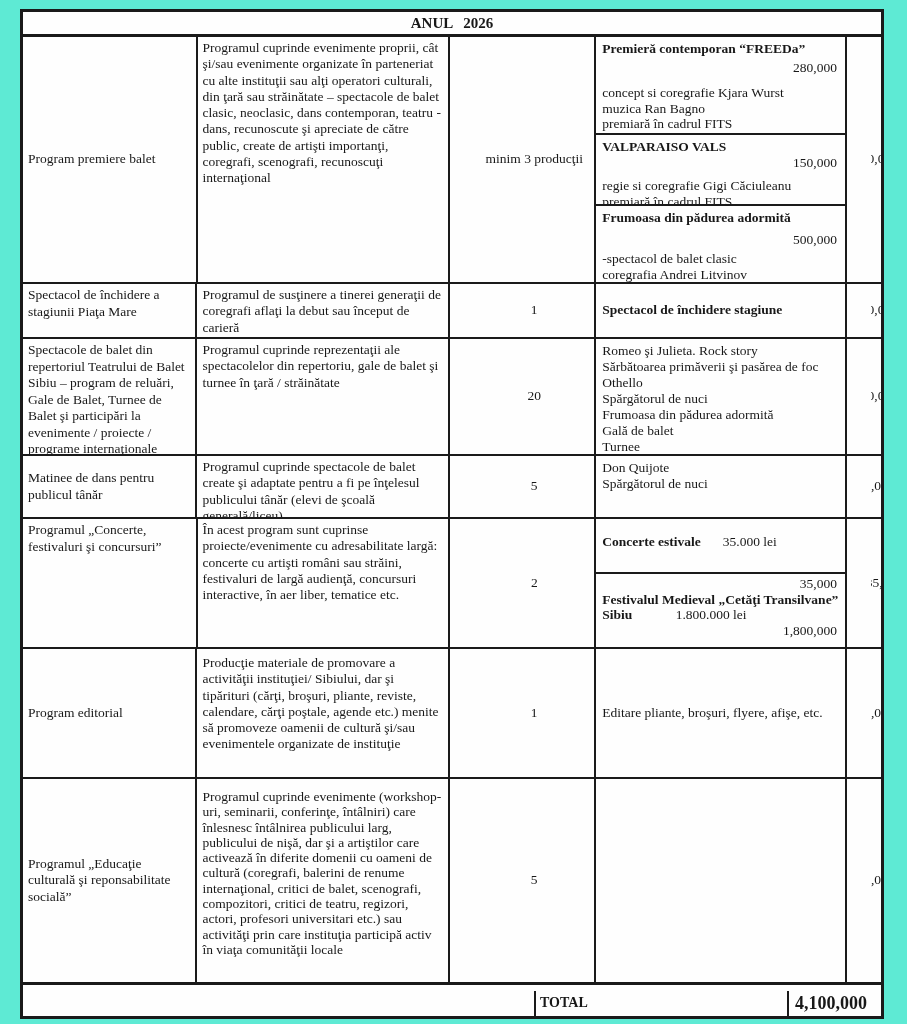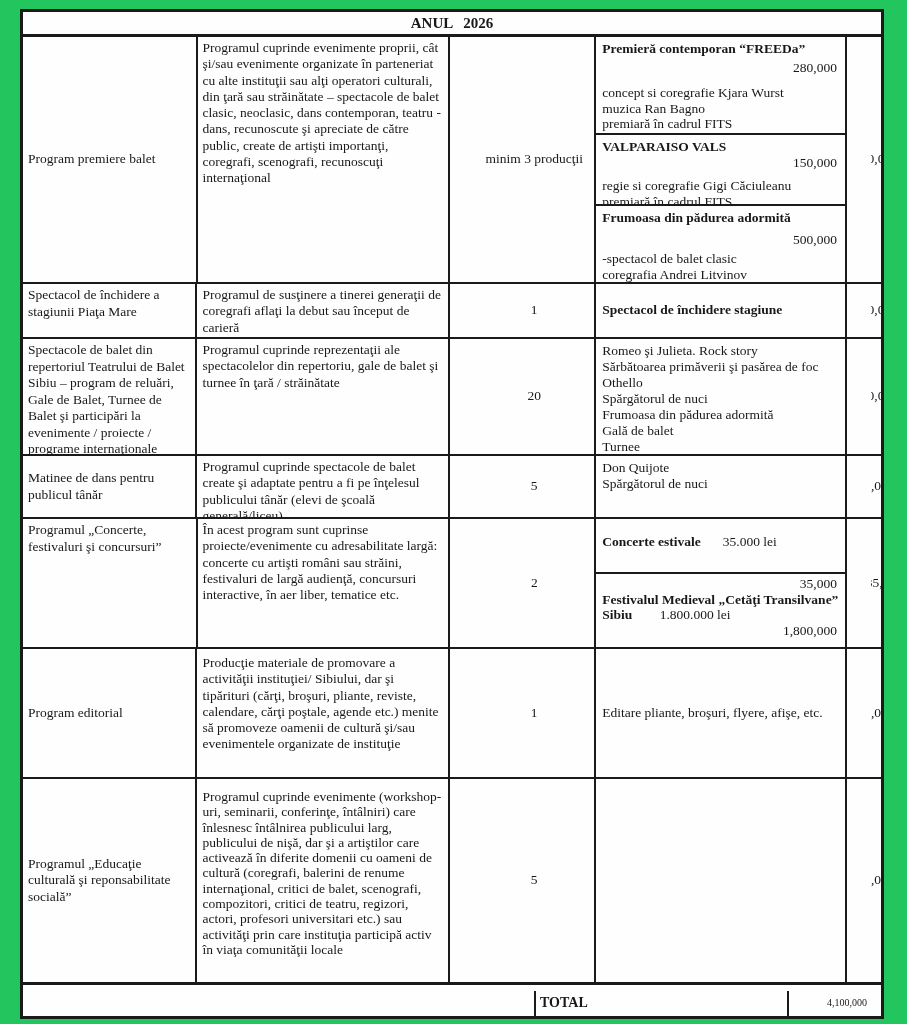--- a/index.html
+++ b/index.html
@@ -1,18 +1,18 @@
 <!DOCTYPE html>
 <html><head>
 <meta charset="utf-8">
 <style>
   html,body { margin:0; padding:0; }
   body { background:#ffffff; }
   .page {
-    position:relative; width:907px; height:1024px; background:#22c55e;
+    position:relative; width:907px; height:1024px; background:#5eead4;
     font-family:"Liberation Serif", serif; color:#181818;
     font-size:13.5px; line-height:16.5px;
   }
   .tbl {
     position:absolute; left:20px; top:9px; width:864px;
     border:3px solid #1a1a1a; box-sizing:border-box;
     display:flex; flex-direction:column; background:#fefefe;
   }
   .row { display:flex; border-bottom:2px solid #1a1a1a; box-sizing:border-box; }
   .row.thickb { border-bottom:3px solid #1a1a1a; }
@@ -42,29 +42,29 @@
   .sub-2 .ev-amt{margin-top:1px} .sub-2 .ev-det{margin-top:8px}
   .sub-3 .ev-amt{margin-top:7px} .sub-3 .ev-det{margin-top:4px}
   
   .r5a { height:55px; border-bottom:2px solid #1a1a1a; box-sizing:border-box;
     padding:15px 6px 0 6px; display:flex; }
   .r5a .val { margin-left:22px; }
   .r5b { flex:1; padding:2px 6px; box-sizing:border-box; }
   .r5b .amt-line { text-align:right; padding-right:2px; line-height:15.5px; }
   .r5b .t-line { line-height:15.5px; }
   .r5b .city-line { line-height:15.5px; }
-  .r5b .city-line .val { margin-left:24px; font-weight:normal; }
+  .r5b .city-line .val { margin-left:40px; font-weight:normal; }
   .ev-list { line-height:16px; }
   .desc { line-height:16.3px; }
   .desc-sm { line-height:15.3px; }
   .qty, .amt { font-size:13.5px; }
   .tot-label { width:253px; display:flex; align-items:center; font-weight:bold;
     font-size:14px; padding:0 4px; border-right:2px solid #1a1a1a; box-sizing:border-box; }
   .tot-amt { flex:1; display:flex; align-items:center; justify-content:flex-end;
-    font-weight:normal; font-size:10px; padding-right:14px; }
+    font-weight:bold; font-size:18px; padding-right:14px; }
   .tot-space { width:513px; border-right:2px solid #1a1a1a; box-sizing:border-box; }
 </style>
 </head>
 <body>
 
 <div class="page">
   <span class="stray">·</span>
 
   <div class="tbl">
 

